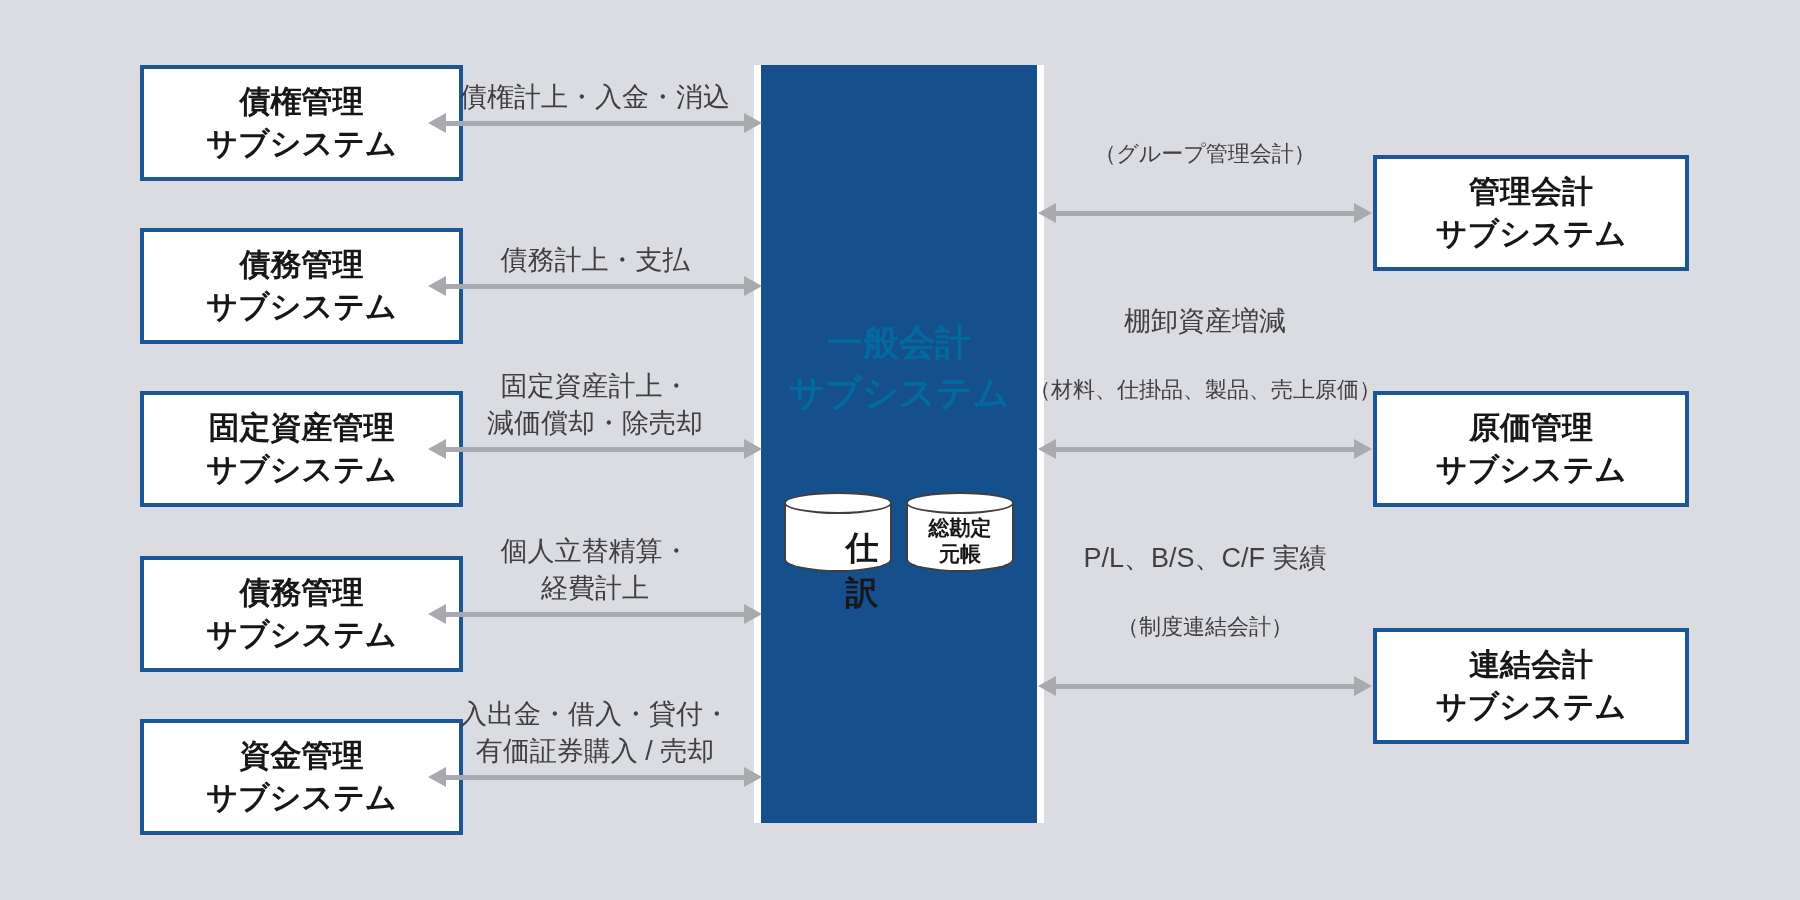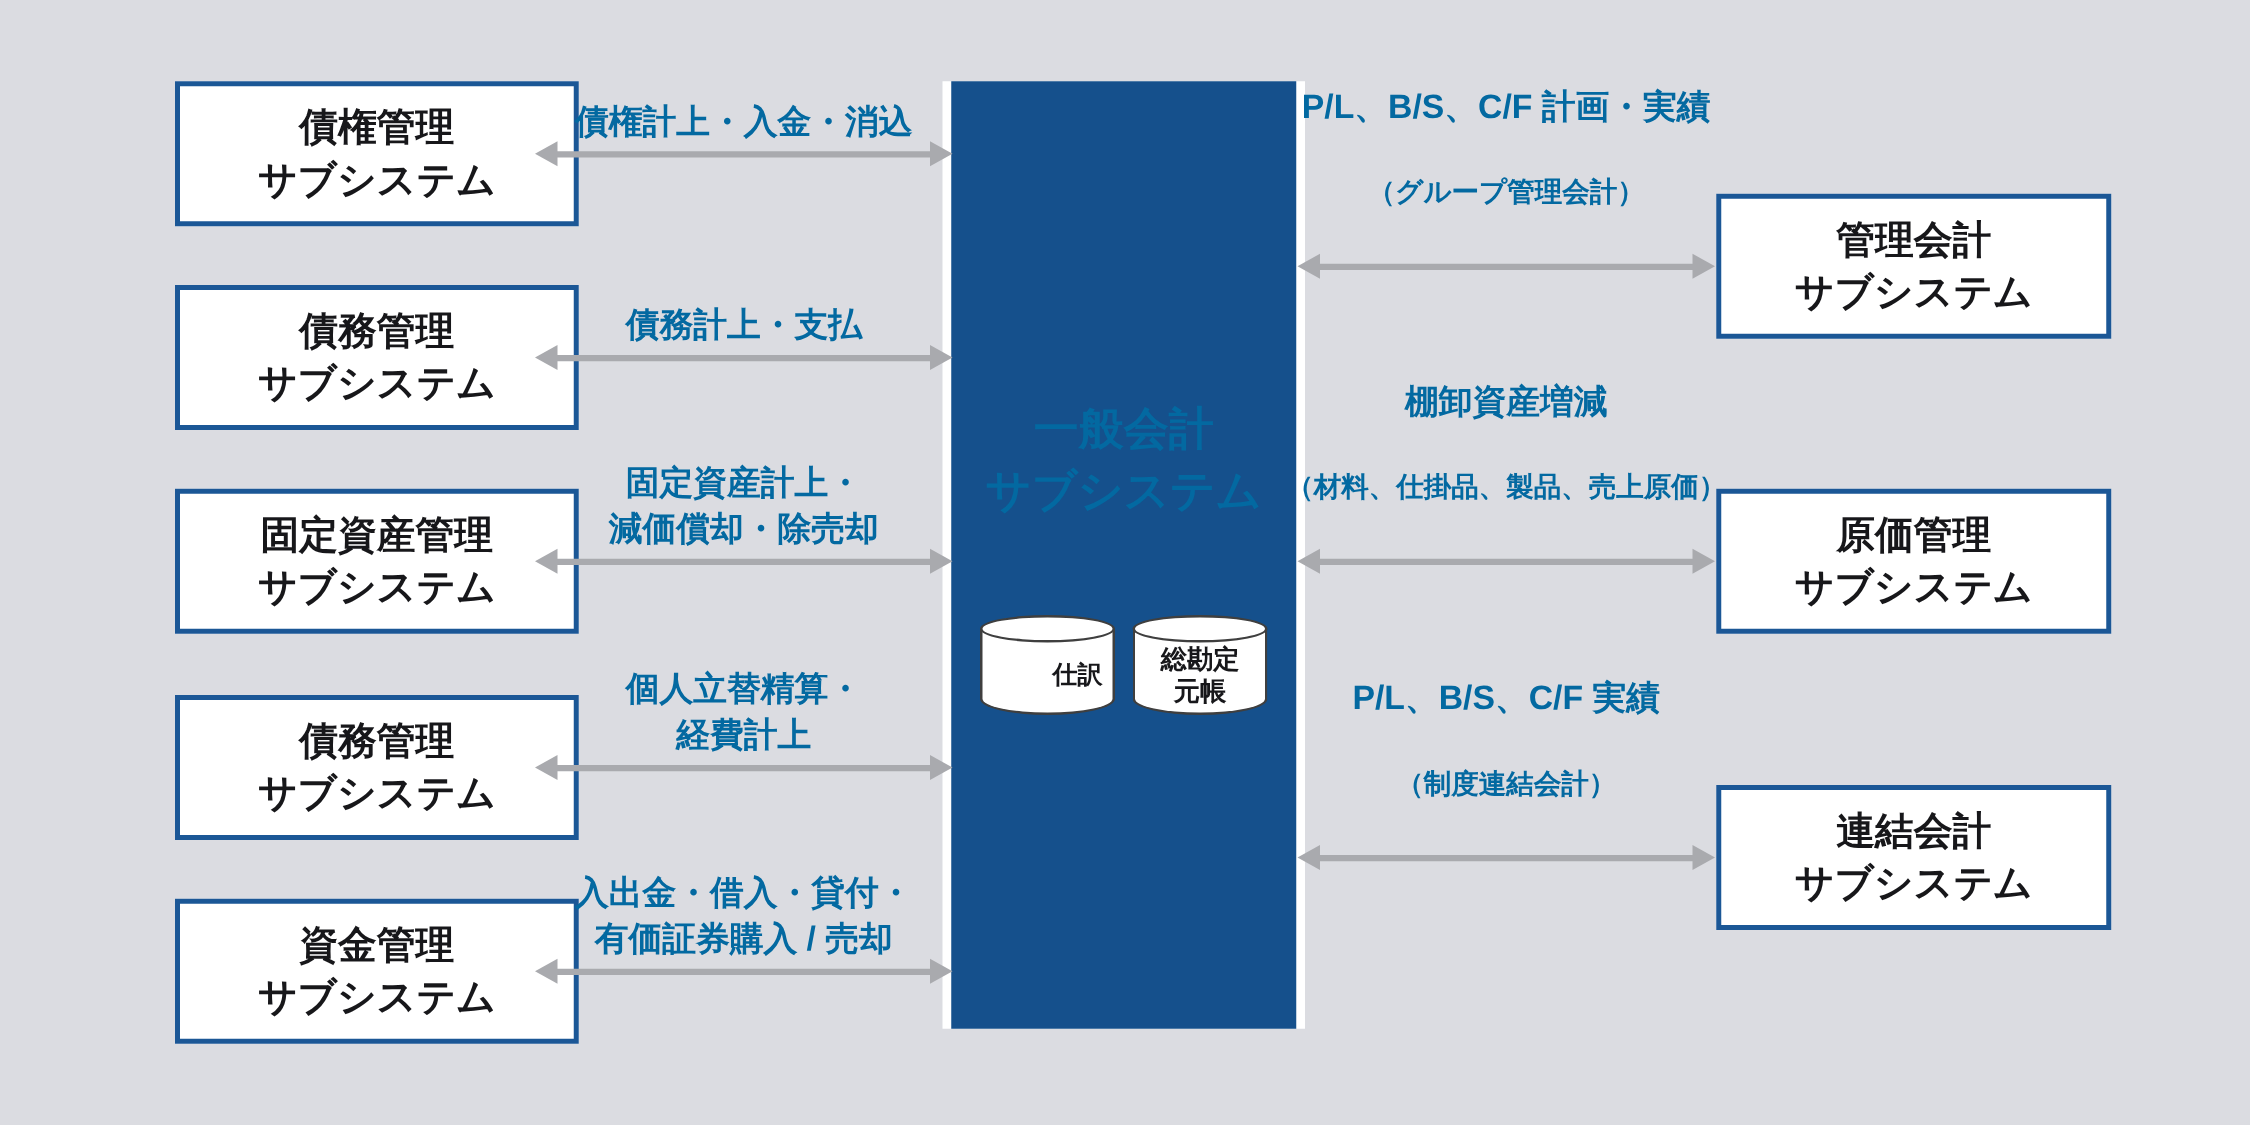--- a/index.html
+++ b/index.html
@@ -45,41 +45,41 @@
     border-radius:0 0 54px 54px / 0 0 13px 13px;
   }
   .cyl-top {
     position:absolute; left:0; right:0; top:0; height:22px; box-sizing:border-box;
     background:#ffffff; border:2px solid #3f3f3f; border-radius:50%; z-index:2;
   }
   .cyl-label {
     position:absolute; left:0; right:0; z-index:3; text-align:center;
     font-weight:bold; color:#17171a; white-space:pre-line;
   }
-  .cyl-label.journal { top:34px; font-size:20px;padding-left:48px; }
+  .cyl-label.journal { top:34px; font-size:33px;padding-left:48px; }
   .cyl-label.ledger  { top:23px; font-size:21px; line-height:1.25; }
 
   
   .harrow { position:absolute; height:5px; background:#a9aaae; }
   .harrow::before, .harrow::after {
     content:""; position:absolute; top:-8px; width:0; height:0;
     border-top:10px solid transparent; border-bottom:10px solid transparent;
   }
   .harrow::before { left:-17px;  border-right:18px solid #a9aaae; }
   .harrow::after  { right:-17px; border-left:18px solid #a9aaae; }
   .la { left:445px; width:300px; }
   .ra { left:1055px; width:300px; }
   .la1 { top:121px; } .la2 { top:284px; } .la3 { top:447px; }
   .la4 { top:612px; } .la5 { top:775px; }
   .ra1 { top:211px; } .ra2 { top:447px; } .ra3 { top:684px; }
 
   
   .flow-label {
-    position:absolute; text-align:center; font-weight:bold;
-    font-size:27px; line-height:1.35; white-space:pre-line; color:#0369a1;
+    position:absolute; text-align:center; font-weight:normal;
+    font-size:27px; line-height:1.35; white-space:pre-line; color:#404040;
   }
   .lf { left:430px; width:330px; }
   .rf { left:1028px; width:354px; }
   .lf1 { bottom:785px; } .lf2 { bottom:622px; } .lf3 { bottom:459px; }
   .lf4 { bottom:294px; } .lf5 { bottom:131px; }
   .rf1 { bottom:695px; } .rf2 { bottom:459px; } .rf3 { bottom:222px; }
   .flow-main { display:block; }
   .flow-sub  { display:block; font-size:22px; line-height:1.3; }
 </style>
 </head>
@@ -134,21 +134,20 @@
   <div class="sysbox rightbox rb2">原価管理
 サブシステム</div>
   <div class="sysbox rightbox rb3">連結会計
 サブシステム</div>
 
   <div class="harrow ra ra1"></div>
   <div class="harrow ra ra2"></div>
   <div class="harrow ra ra3"></div>
 
   <div class="flow-label rf rf1">
-    <span class="flow-main">P/L、B/S、C/F 計画・実績</span>
     <span class="flow-sub">（グループ管理会計）</span>
   </div>
   <div class="flow-label rf rf2">
     <span class="flow-main">棚卸資産増減</span>
     <span class="flow-sub">（材料、仕掛品、製品、売上原価）</span>
   </div>
   <div class="flow-label rf rf3">
     <span class="flow-main">P/L、B/S、C/F 実績</span>
     <span class="flow-sub">（制度連結会計）</span>
   </div>

